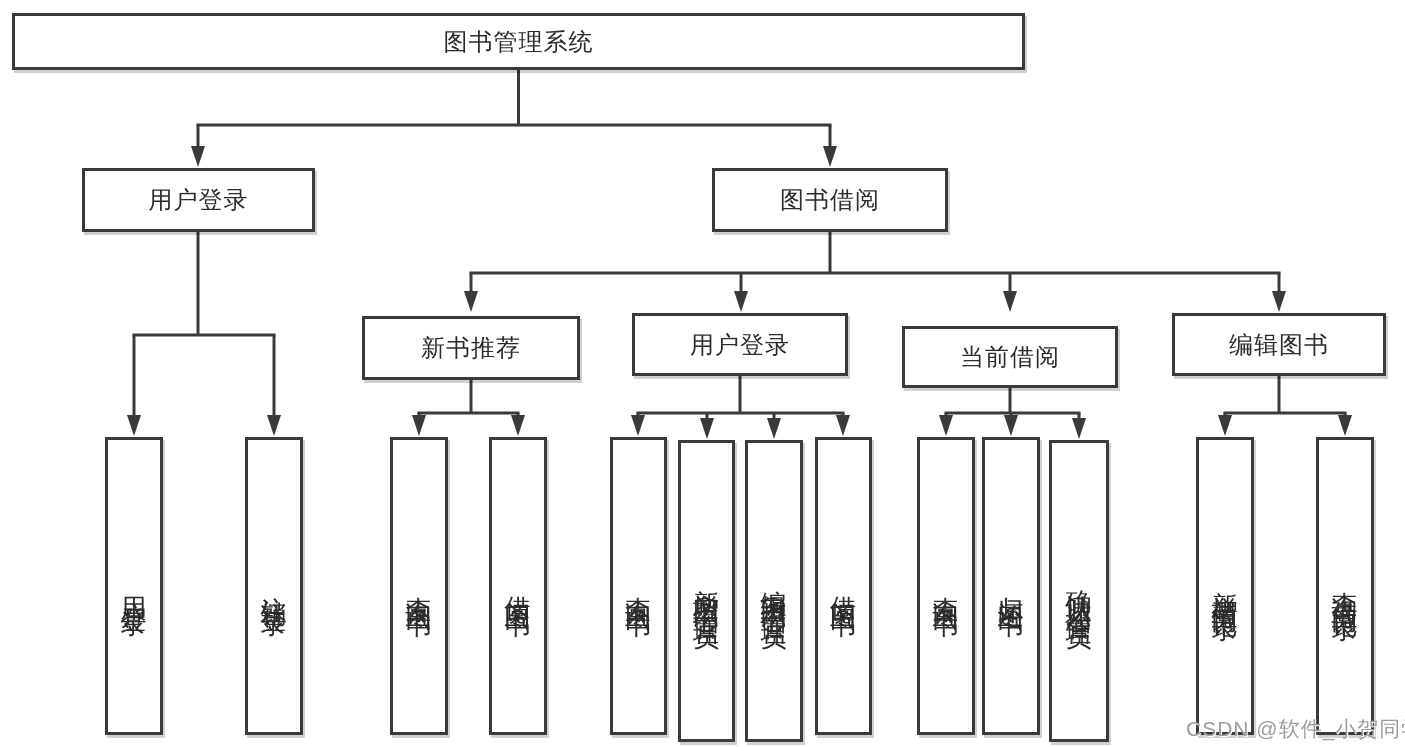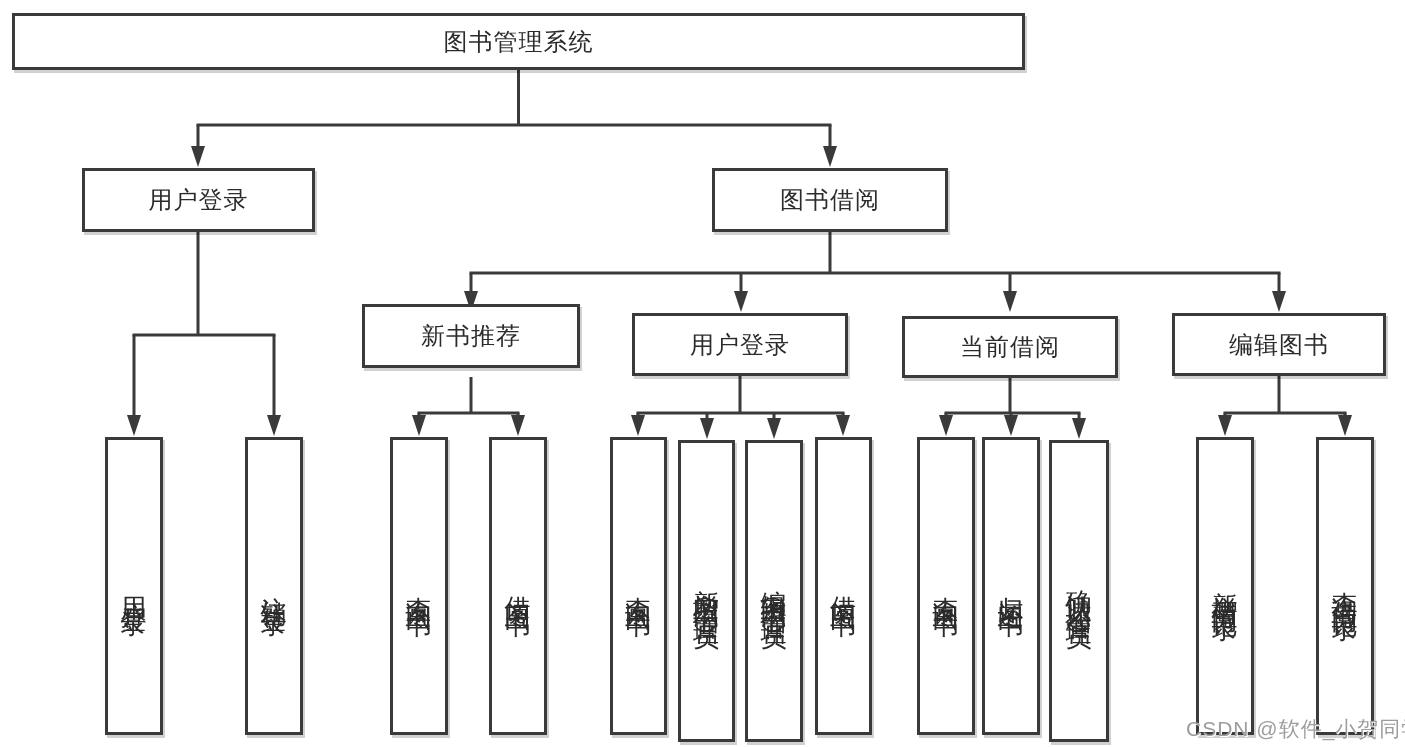--- a/index.html
+++ b/index.html
@@ -17,23 +17,23 @@
   }
   .node.h span{font-size:24px;letter-spacing:1px;white-space:nowrap;}
   .node.v span{
     writing-mode:vertical-rl;font-size:26px;letter-spacing:5px;line-height:1;
     white-space:nowrap;
   }
   
   #n-root{left:12px;top:13px;width:1013px;height:57px;}
   #n-user-login{left:82px;top:168px;width:233px;height:64px;}
   #n-book-mgmt{left:712px;top:168px;width:236px;height:64px;}
-  #n-new-book-rec{left:362px;top:304px;width:218px;height:64px;}
+  #n-new-book-rec{left:362px;top:316px;width:218px;height:64px;}
   #n-book-borrow{left:632px;top:313px;width:216px;height:63px;}
-  #n-current-borrow{left:902px;top:316px;width:216px;height:62px;}
+  #n-current-borrow{left:902px;top:326px;width:216px;height:62px;}
   #n-borrow-record{left:1172px;top:313px;width:214px;height:63px;}
   
   #n-leaf-user-login{left:105px;top:437px;width:58px;height:298px;}
   #n-leaf-logout{left:245px;top:437px;width:58px;height:298px;}
   #n-leaf-rec-query{left:390px;top:437px;width:58px;height:298px;}
   #n-leaf-rec-borrow{left:489px;top:437px;width:58px;height:298px;}
   #n-leaf-bb-query{left:610px;top:437px;width:57px;height:298px;}
   #n-leaf-bb-add{left:678px;top:440px;width:57px;height:302px;}
   #n-leaf-bb-edit{left:745px;top:440px;width:58px;height:302px;}
   #n-leaf-bb-borrow{left:815px;top:437px;width:57px;height:298px;}

